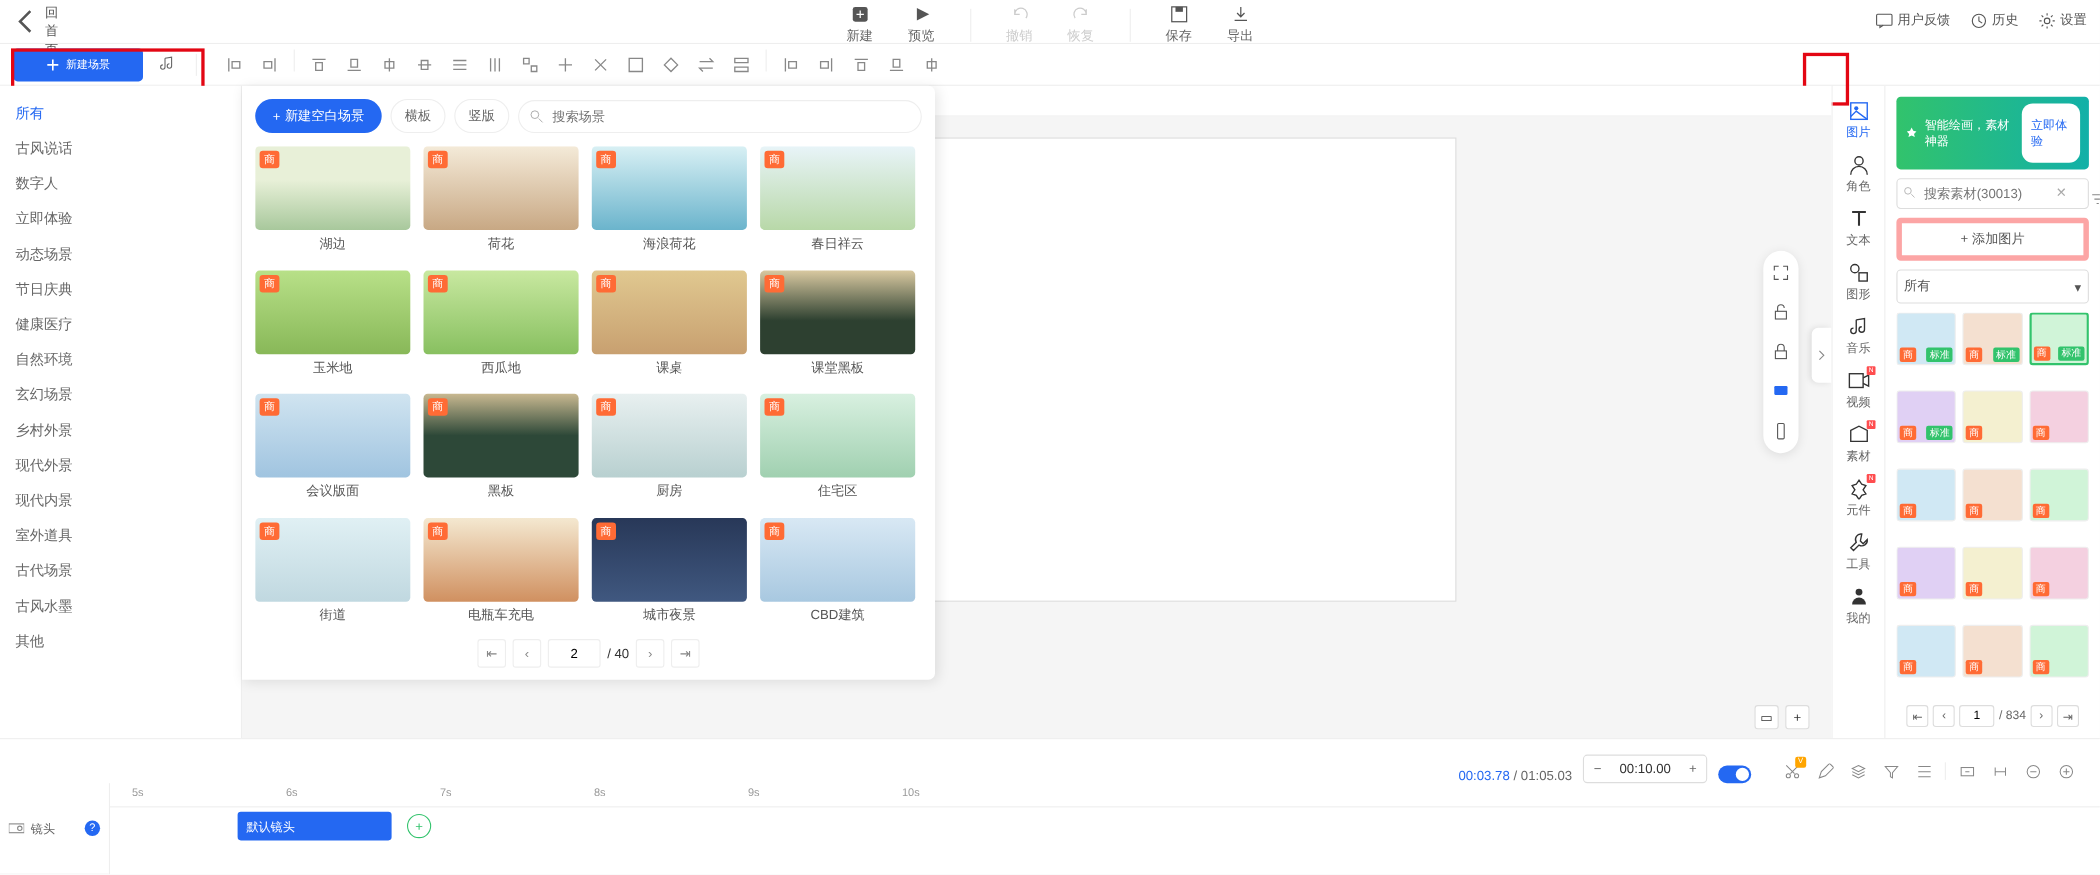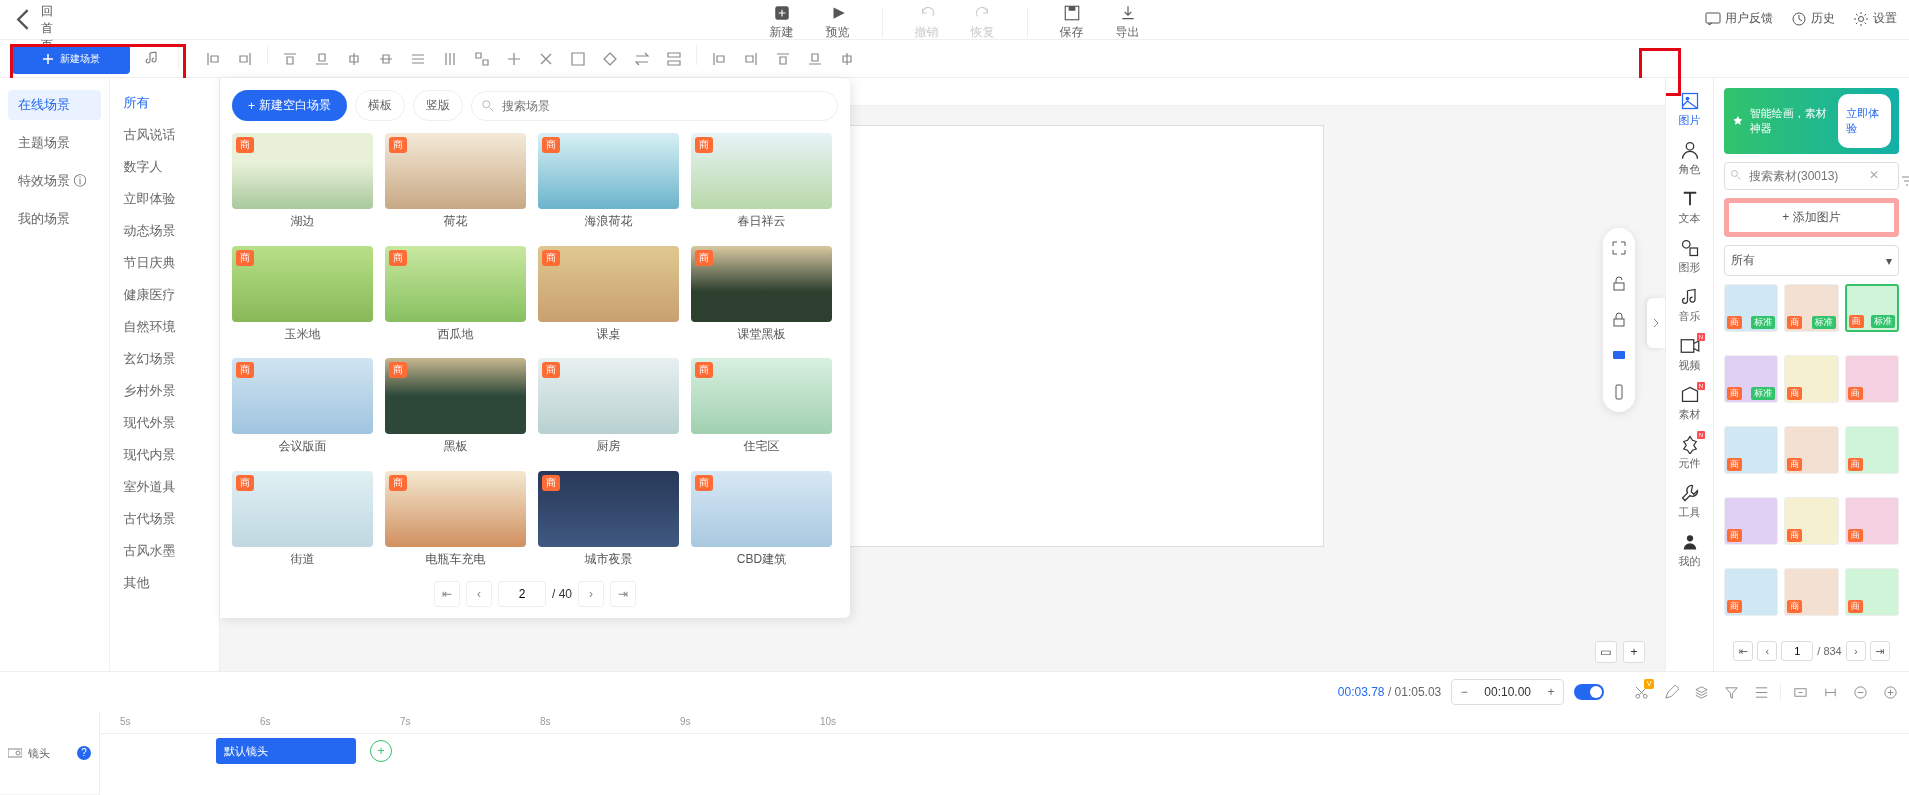--- a/index.html
+++ b/index.html
@@ -85,21 +85,21 @@
 .rp-card{height:48px;border:1px solid #eee;border-radius:3px;position:relative;background:#f9f9f9;cursor:pointer}
 .rp-card.sel{border:2px solid #32c36c}
 .rp-card .tag{position:absolute;bottom:2px;font-size:9px;padding:0 3px;border-radius:2px;color:#fff}
 .rp-card .tag.商{left:2px;background:#ff6b35}
 .rp-card .tag.标准{right:2px;background:#32c36c}
 .rp-pager{display:flex;align-items:center;gap:4px;justify-content:center;font-size:11px;color:#666}
 .rp-pager .pbtn{width:20px;height:20px;border:1px solid #ddd;border-radius:3px;display:flex;align-items:center;justify-content:center;cursor:pointer}
 .rp-pager input{width:32px;height:20px;border:1px solid #ddd;text-align:center;font-size:11px;border-radius:3px}
 
 .bottom-zone{position:absolute;bottom:0;left:0;right:0;height:124px;border-top:1px solid #eee;background:#fff;display:flex;flex-direction:column}
-.bz-controls{height:40px;display:flex;align-items:center;padding:0 8px;gap:10px}
+.bz-controls{height:40px;display:flex;align-items:flex-end;padding:0 20px;gap:10px}
 .bz-spacer{flex:1}
 .time-display{font-size:12px;color:#666}
 .time-display .cur{color:#2468f2}
 .zoom-group{display:flex;align-items:center;gap:0;border:1px solid #ddd;border-radius:4px;overflow:hidden}
 .zoom-group .zb{width:24px;height:24px;display:flex;align-items:center;justify-content:center;cursor:pointer;color:#666}
 .zoom-group .zv{padding:0 8px;font-size:12px}
 .toggle{width:30px;height:16px;background:#2468f2;border-radius:8px;position:relative;cursor:pointer}
 .toggle::after{content:"";position:absolute;right:2px;top:2px;width:12px;height:12px;background:#fff;border-radius:50%}
 .bz-icons{display:flex;gap:8px;align-items:center;margin-left:16px}
 .bz-icons .bi{width:22px;height:22px;display:flex;align-items:center;justify-content:center;cursor:pointer;color:#888;position:relative}
@@ -330,26 +330,20 @@
         </svg>
       </div>
     </div>
 </div>
 
 <div class="red-box rb1"></div>
 <div class="red-box rb2"></div>
 
 <div class="main">
   <div class="left-side">
-    <div class="left-tabs" id="left-tabs">
-        <div class="lt-item active">在线场景</div>
-        <div class="lt-item">主题场景</div>
-        <div class="lt-item">特效场景 ⓘ</div>
-        <div class="lt-item">我的场景</div>
-      </div>
     <div class="left-cats scroll-thin" id="left-cats">
         <div class="lc-item active">所有</div>
         <div class="lc-item">古风说话</div>
         <div class="lc-item">数字人</div>
         <div class="lc-item">立即体验</div>
         <div class="lc-item">动态场景</div>
         <div class="lc-item">节日庆典</div>
         <div class="lc-item">健康医疗</div>
         <div class="lc-item">自然环境</div>
         <div class="lc-item">玄幻场景</div>

